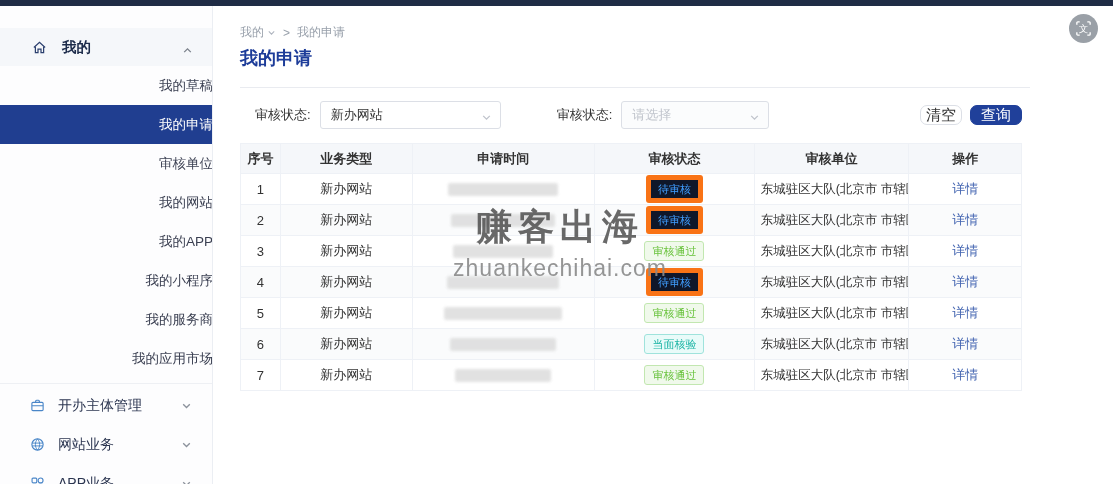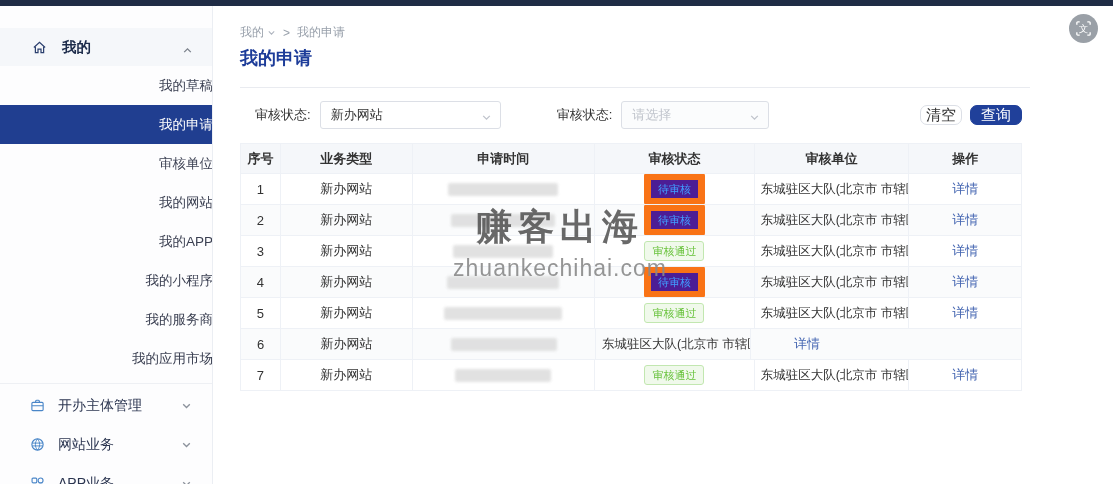--- a/index.html
+++ b/index.html
@@ -50,21 +50,21 @@
   .tr { display:flex; height:31px; background:#fff; border-top:1px solid #eef1f6; }
   .tr.striped { background:#fafbfc; }
   .th, .td { display:flex; align-items:center; justify-content:center; border-right:1px solid #eef1f6; overflow:hidden; white-space:nowrap; }
   .th { font-size:13px; font-weight:600; color:#333; }
   .td { font-size:13px; color:#333; }
   .c0 { width:40px; } .c1 { width:132px; } .c2 { width:183px; }
   .c3 { width:160px; } .c4 { width:155px; } .c5 { width:112px; border-right:none; }
   .td.c4 { justify-content:flex-start; padding-left:6px; font-size:12.5px; }
   .redacted { height:13px; background:#d8d8d8; border-radius:2px; filter:blur(1.5px); opacity:.75; }
   .chip { display:inline-block; padding:2px 7px; font-size:11px; line-height:14px; border-radius:3px; }
-  .chip.pending  { color:#409eff; border:7px solid #f97316; background:#4c1d95; }
+  .chip.pending  { color:#409eff; border:5px solid #f97316; background:#0f172a; }
   .chip.approved { color:#67c23a; border:1px solid #c2e7b0; background:#f0f9eb; }
   .chip.verify   { color:#17b3a3; border:1px solid #9fe3dc; background:#e9fbf9; }
   .detail-link { color:#4667b2; font-size:13px; cursor:pointer; }
 
   
   .watermark { position:absolute; left:340px; top:203px; width:440px; text-align:center; pointer-events:none; z-index:5; }
   .wm1 { font-size:36px; color:#4f4f4f; opacity:.85; letter-spacing:6px; font-weight:700; }
   .wm2 { font-size:23px; color:#8a8a8a; opacity:.9; margin-top:3px; letter-spacing:1px; }
 
   
@@ -266,20 +266,23 @@
           <div class="td c5">
             <span class="detail-link">详情</span>
           </div>
         </div>
         <div class="tr striped">
           <div class="td c0">6</div>
           <div class="td c1">新办网站</div>
           <div class="td c2">
             <div class="redacted" style="width: 106px;"></div>
           </div>
+          <div class="td c3">
+            <span class="chip verify">当面核验</span>
+          </div>
           <div class="td c4">东城驻区大队(北京市 市辖区 ...</div>
           <div class="td c5">
             <span class="detail-link">详情</span>
           </div>
         </div>
         <div class="tr">
           <div class="td c0">7</div>
           <div class="td c1">新办网站</div>
           <div class="td c2">
             <div class="redacted" style="width: 96px;"></div>

